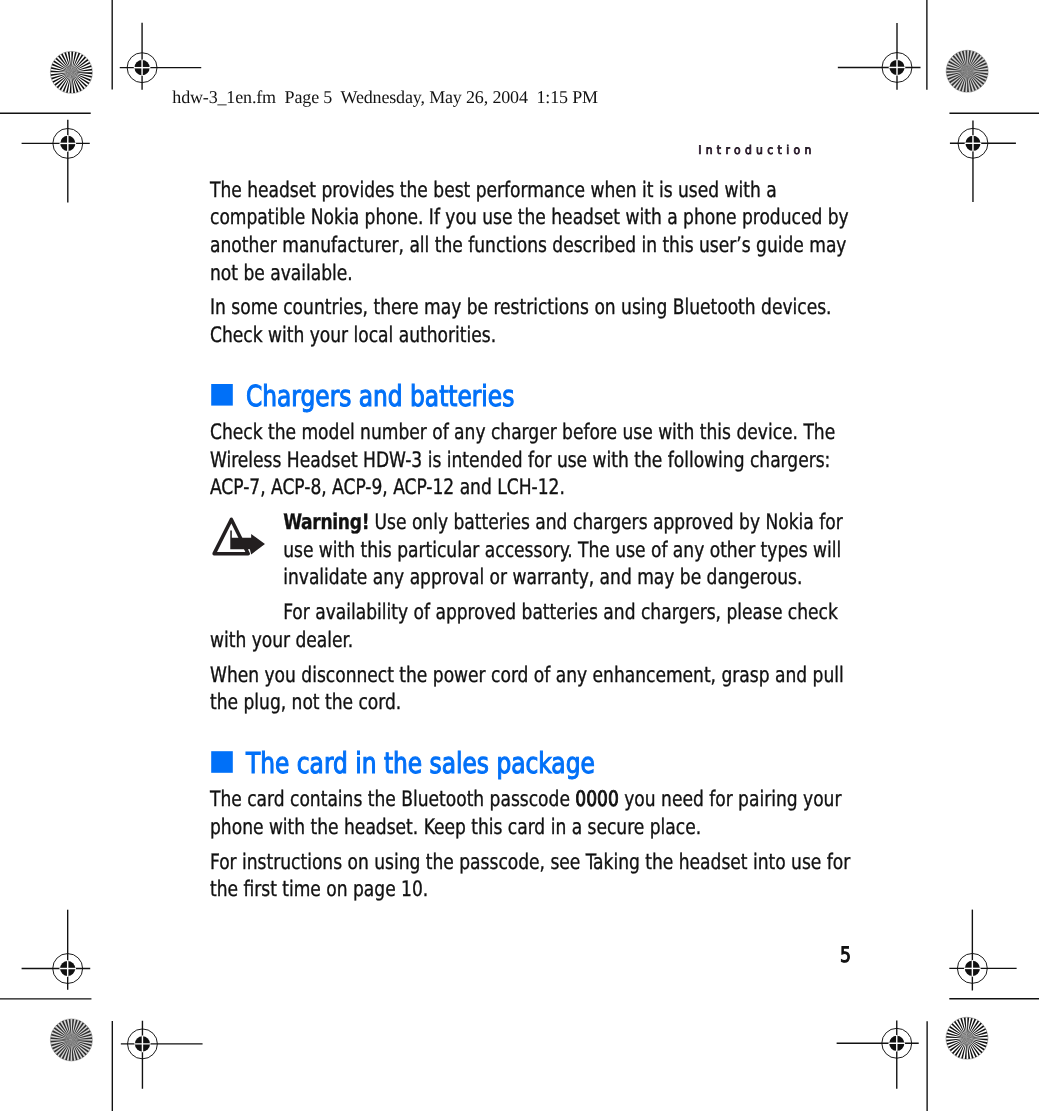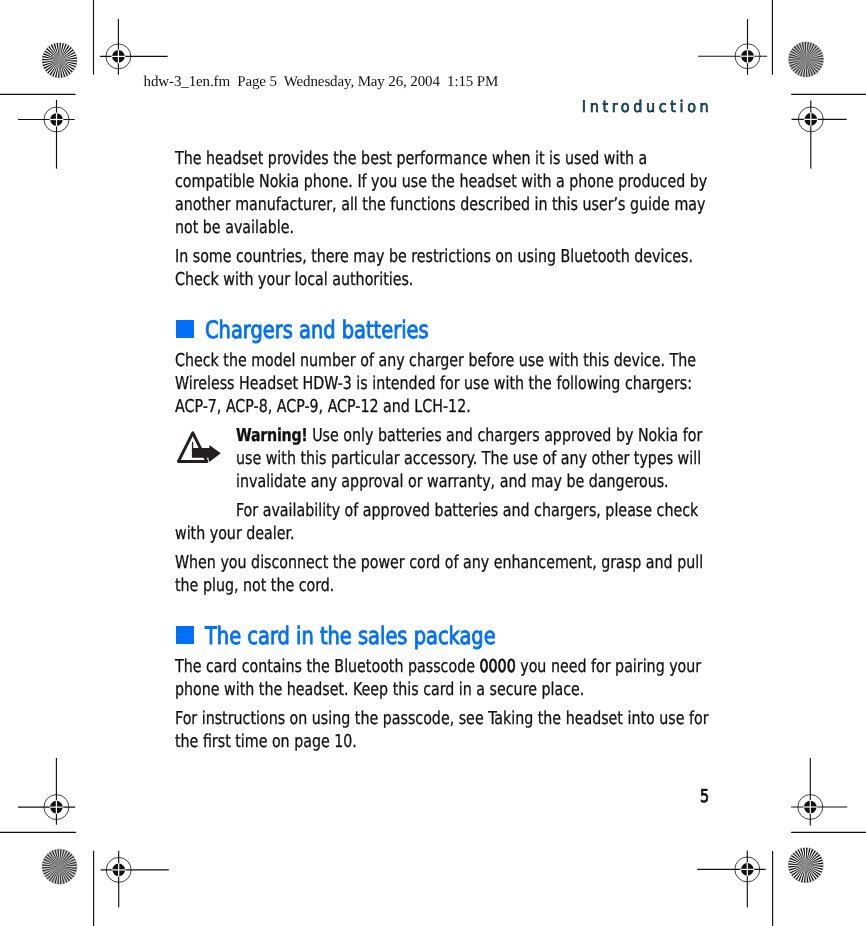--- a/index.html
+++ b/index.html
@@ -4,23 +4,23 @@
 <title>hdw-3_1en.fm  Page 5</title>
 <style>
   html,body{margin:0;padding:0;background:#ffffff;}
   body{width:866px;height:926px;overflow:hidden;-webkit-font-smoothing:antialiased;text-rendering:geometricPrecision;}
   .page{position:relative;width:866px;height:926px;background:#fff;overflow:hidden;}
   svg.marks{position:absolute;left:0;top:0;}
 
   .filename{position:absolute;left:143.6px;top:74px;white-space:pre;
             font-family:"Liberation Serif",serif;font-size:15px;letter-spacing:-0.13px;color:#121212;transform:translateZ(0);}
 
-  .runhead{position:absolute;left:581.8px;top:97px;white-space:nowrap;
+  .runhead{position:absolute;left:581.8px;top:120px;white-space:nowrap;
            font-family:"DejaVu Sans Condensed","DejaVu Sans",sans-serif;
-           font-size:16px;letter-spacing:3.62px;color:#0369a1;-webkit-text-stroke:0.6px #121212;transform:translateZ(0);}
+           font-size:10px;letter-spacing:3.62px;color:#701a75;-webkit-text-stroke:0.6px #121212;transform:translateZ(0);}
 
   .para{position:absolute;left:175px;width:602px;
         font-family:"DejaVu Sans Condensed","DejaVu Sans",sans-serif;
         font-size:17.8px;line-height:22.95px;color:#111;-webkit-text-stroke:0.28px #111;
         transform:scaleX(0.89) translateZ(0);transform-origin:left top;}
 
   .h2{position:absolute;white-space:nowrap;
       font-family:"DejaVu Sans Condensed","DejaVu Sans",sans-serif;
       font-size:24px;line-height:24px;color:#0070f8;-webkit-text-stroke:0.85px #0070f8;
       transform:scaleX(0.9) translateZ(0);transform-origin:left top;}

